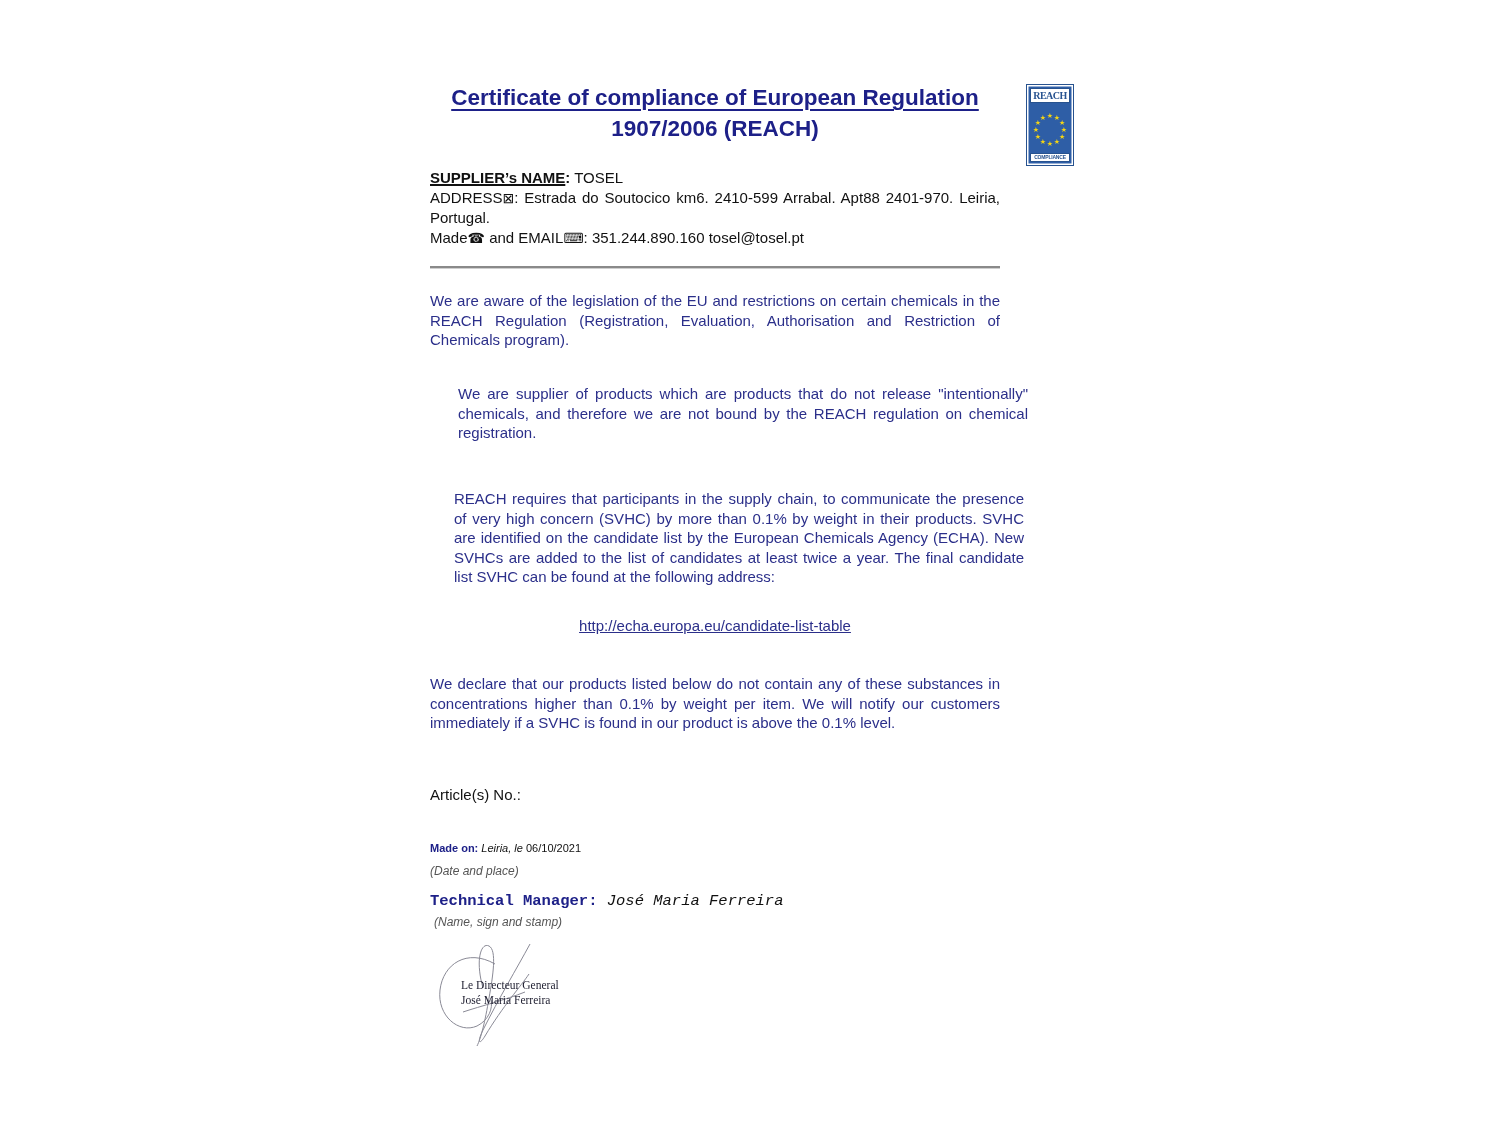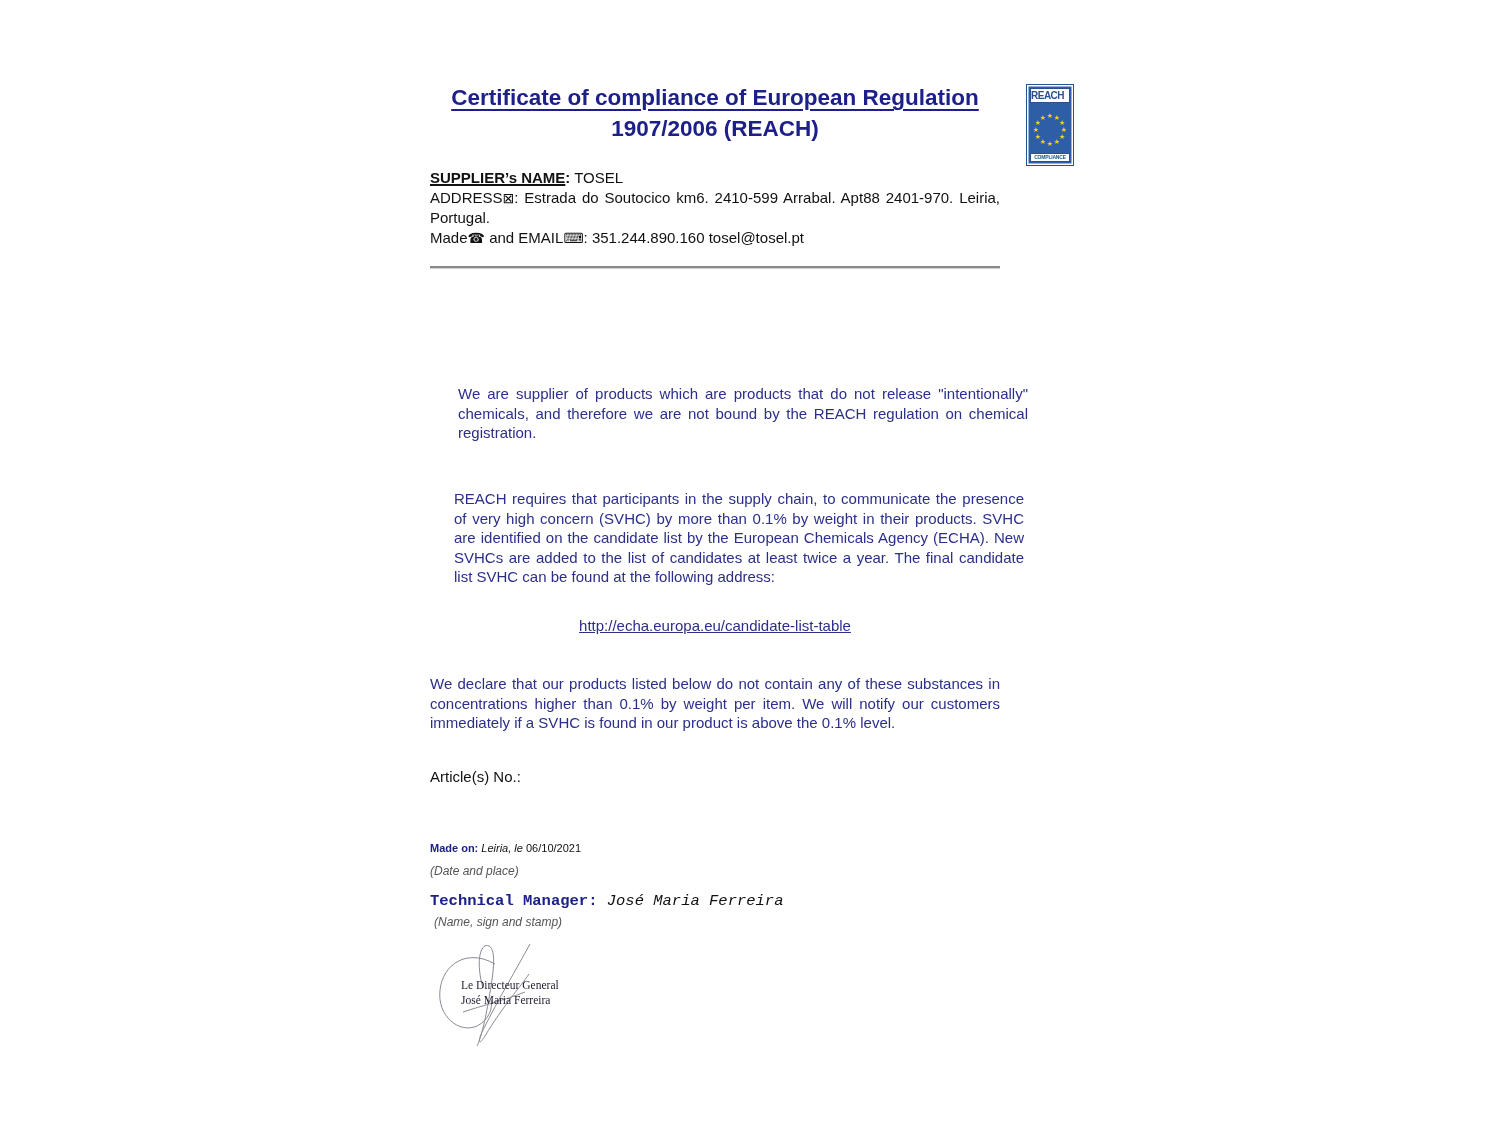--- a/index.html
+++ b/index.html
@@ -13,21 +13,21 @@
   .title { top:82px; text-align:center; color:#1d2088; font-weight:bold;
            font-size:22.5px; line-height:31px; }
   .title .u { text-decoration:underline; text-decoration-thickness:2px; text-underline-offset:4px; }
 
   
   .logo { position:absolute; left:1026px; top:84px; width:46px; height:80px;
           background:#2e5ea6; border:1px solid #27528f; box-shadow:inset 0 0 0 1.5px #ffffff; }
   .logo-reach { position:absolute; top:3px; left:3px; right:3px; height:15px;
           background:#ffffff; border:1px solid #27528f; box-sizing:border-box;
           color:#27528f; font-weight:bold; font-size:10px; line-height:13px;
-          letter-spacing:-0.5px; }
+          text-align:center; letter-spacing:-0.5px;font-family:Liberation Serif, serif; }
   .logo-stars { position:absolute; left:0; top:0; right:0; bottom:0; }
   .logo-star { position:absolute; color:#f3d414; font-size:7px; line-height:7px;
           transform:translate(-50%,-50%); }
   .logo-compliance { position:absolute; bottom:3px; left:3px; right:3px; height:9px;
           background:#ffffff; border:1px solid #27528f; box-sizing:border-box;
           color:#27528f; font-weight:bold; font-size:5px; line-height:7px; text-align:center;
           letter-spacing:-0.2px; }
 
   
   .supplier { top:168px; font-size:15px; line-height:20px; color:#111111; }
@@ -39,21 +39,21 @@
   .separator { top:266px; height:2px; background:#8a8a8a; border-bottom:1px solid #cfcfcf; }
 
   
   .body { position:absolute; left:430px; width:570px; margin:0;
           font-size:15px; line-height:19.5px; color:#2b2f8a; text-align:justify; }
   .p1 { top:291px; } .p2 { top:384px;margin-left:28px; } .p3 { top:489px;margin-left:24px; } .p4 { top:674px; }
 
   .link-row { top:617px; text-align:center; }
   .link { color:#2b2f8a; font-size:15px; text-decoration:underline; cursor:pointer; }
 
-  .article { top:768px; font-size:15px; color:#111111; }
+  .article { top:786px; font-size:15px; color:#111111; }
 
   
   .madeon { top:842px; font-size:11px; color:#111111; }
   .navy { color:#1d2088; font-weight:bold; }
   .ital { font-style:italic; }
   .note { position:absolute; left:430px; font-size:12px; color:#555555; font-style:italic; }
   .note-a { top:864px; } 
   .techmgr { top:892px; font-size:15.5px; color:#111111;font-family:Liberation Mono, monospace; }
   .note-b { top:915px; left:434px;text-align:right; }
 
@@ -99,20 +99,21 @@
     <div class="justify">
       <span>ADDRESS</span><span class="glyph">⊠</span><span>: Estrada do Soutocico km6. 2410-599 Arrabal. Apt88 2401-970. Leiria, Portugal.</span>
     </div>
     <div>
       <span>Made</span><span class="glyph">☎</span><span> and EMAIL</span><span class="glyph">⌨</span><span>: 351.244.890.160 tosel@tosel.pt</span>
     </div>
   </div>
 
   <div class="col separator"></div>
 
+  <p class="body p1">We are aware of the legislation of the EU and restrictions on certain chemicals in the REACH Regulation (Registration, Evaluation, Authorisation and Restriction of Chemicals program).</p>
   <p class="body p2">We are supplier of products which are products that do not release "intentionally" chemicals, and therefore we are not bound by the REACH regulation on chemical registration.</p>
   <p class="body p3">REACH requires that participants in the supply chain, to communicate the presence of very high concern (SVHC) by more than 0.1% by weight in their products. SVHC are identified on the candidate list by the European Chemicals Agency (ECHA). New SVHCs are added to the list of candidates at least twice a year. The final candidate list SVHC can be found at the following address:</p>
 
   <div class="col link-row">
     <span class="link">http://echa.europa.eu/candidate-list-table</span>
   </div>
 
   <p class="body p4">We declare that our products listed below do not contain any of these substances in concentrations higher than 0.1% by weight per item. We will notify our customers immediately if a SVHC is found in our product is above the 0.1% level.</p>
 
   <div class="col article">Article(s) No.:</div>

